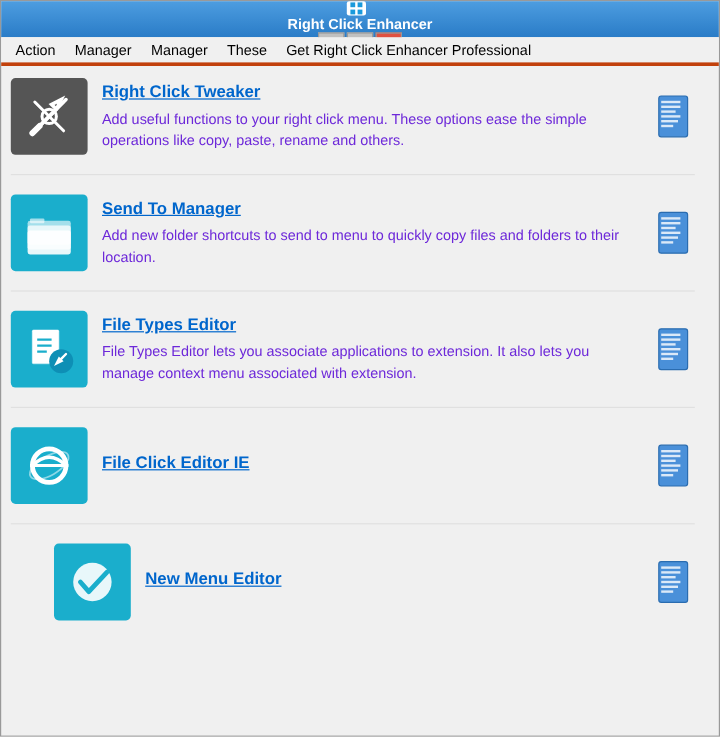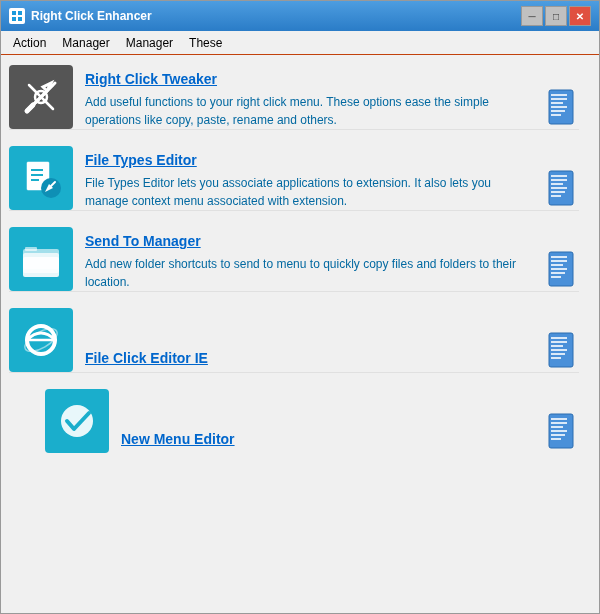--- a/index.html
+++ b/index.html
@@ -24,20 +24,21 @@
     .title-bar {
       background: linear-gradient(to bottom, #4d9de0, #2a7cc7);
       height: 30px;
       display: flex;
       align-items: center;
       padding: 0 8px;
       color: white;
       font-size: 12px;
       font-weight: bold;
       flex-shrink: 0;
+      flex-direction: column;
     }
 
     .title-bar-icon {
       width: 16px;
       height: 16px;
       margin-right: 6px;
       background: #fff;
       border-radius: 2px;
       display: flex;
       align-items: center;
@@ -70,21 +71,21 @@
       background: #e05040;
       color: white;
     }
 
     .menu-bar {
       background: #f0f0f0;
       height: 24px;
       display: flex;
       align-items: center;
       padding: 0 4px;
-      border-bottom: 1px solid #c2410c;
+      border-bottom: 3px solid #c2410c;
       flex-shrink: 0;
     }
 
     .menu-item {
       padding: 2px 8px;
       font-size: 12px;
       color: #000;
       cursor: pointer;
       white-space: nowrap;
     }
@@ -110,22 +111,23 @@
       background: #f0f0f0;
       border-left: 1px solid #ccc;
     }
     .scroll-content::-webkit-scrollbar-thumb {
       background: #c0c0c0;
       border: 1px solid #999;
     }
 
     .tool-item {
       display: flex;
-      align-items: flex-end;
+      align-items: center;
       margin-bottom: 16px;
+      padding-bottom: 16px;
       border-bottom: 1px solid #e0e0e0;
     }
 
     .tool-item:last-child {
       border-bottom: none;
       margin-bottom: 0;
       margin-left: 36px;
     }
 
     .tool-icon {
@@ -157,21 +159,21 @@
       color: #0066cc;
       font-size: 14px;
       font-weight: bold;
       margin-bottom: 6px;
       text-decoration: underline;
       cursor: pointer;
     }
 
     .tool-desc {
       font-size: 12px;
-      color: #0369a1;
+      color: #6d28d9;
       line-height: 1.5;
     }
 
     .tool-action {
       width: 36px;
       height: 44px;
       flex-shrink: 0;
       margin-left: 10px;
       display: flex;
       align-items: center;
@@ -199,20 +201,21 @@
       <div class="title-bar-btn">□</div>
       <div class="title-bar-btn close-btn">✕</div>
     </div>
   </div>
 
   <div class="menu-bar">
     <div class="menu-item">Action</div>
     <div class="menu-item">Manager</div>
     <div class="menu-item">Manager</div>
     <div class="menu-item">These</div>
+    <div class="menu-item">Get Right Click Enhancer Professional</div>
   </div>
 
   <div class="content-area">
     <div class="scroll-content">
 
       <div class="tool-item">
         <div class="tool-icon dark-gray">
           <svg width="44" height="44" viewBox="0 0 44 44">
 
             <path d="M8 36 L28 16 L32 8 L24 12 L28 16" fill="none" stroke="white" stroke-width="3" stroke-linecap="round"></path>
@@ -239,20 +242,48 @@
             <rect x="4" y="22" width="14" height="2" fill="rgba(255,255,255,0.8)"></rect>
             <rect x="4" y="26" width="10" height="2" fill="rgba(255,255,255,0.8)"></rect>
           </svg>
         </div>
       </div>
 
       <div class="tool-item">
         <div class="tool-icon cyan">
           <svg width="44" height="44" viewBox="0 0 44 44">
 
+            <rect x="4" y="20" width="36" height="20" rx="2" fill="white" opacity="0.9"></rect>
+            <rect x="4" y="16" width="36" height="20" rx="2" fill="rgba(255,255,255,0.75)"></rect>
+            <rect x="4" y="12" width="36" height="20" rx="2" fill="rgba(255,255,255,0.6)"></rect>
+
+            <rect x="6" y="10" width="12" height="4" rx="1" fill="rgba(255,255,255,0.6)"></rect>
+          </svg>
+        </div>
+        <div class="tool-text">
+          <div class="tool-title">Send To Manager</div>
+          <div class="tool-desc">Add new folder shortcuts to send to menu to quickly copy files and folders to their location.</div>
+        </div>
+        <div class="tool-action">
+          <svg width="28" height="38" viewBox="0 0 28 38">
+            <rect x="2" y="2" width="24" height="34" rx="2" fill="#4a90d9" stroke="#2a6cb0" stroke-width="1"></rect>
+            <rect x="4" y="6" width="16" height="2" fill="rgba(255,255,255,0.8)"></rect>
+            <rect x="4" y="10" width="16" height="2" fill="rgba(255,255,255,0.8)"></rect>
+            <rect x="4" y="14" width="12" height="2" fill="rgba(255,255,255,0.8)"></rect>
+            <rect x="4" y="18" width="16" height="2" fill="rgba(255,255,255,0.8)"></rect>
+            <rect x="4" y="22" width="14" height="2" fill="rgba(255,255,255,0.8)"></rect>
+            <rect x="4" y="26" width="10" height="2" fill="rgba(255,255,255,0.8)"></rect>
+          </svg>
+        </div>
+      </div>
+
+      <div class="tool-item">
+        <div class="tool-icon cyan">
+          <svg width="44" height="44" viewBox="0 0 44 44">
+
             <rect x="8" y="6" width="22" height="28" rx="1" fill="white" stroke="rgba(255,255,255,0.5)" stroke-width="1"></rect>
             <line x1="12" y1="14" x2="24" y2="14" stroke="#1aaecc" stroke-width="2"></line>
             <line x1="12" y1="19" x2="24" y2="19" stroke="#1aaecc" stroke-width="2"></line>
             <line x1="12" y1="24" x2="20" y2="24" stroke="#1aaecc" stroke-width="2"></line>
 
             <circle cx="32" cy="32" r="10" fill="#0e8fb5"></circle>
             <path d="M26 36 L30 28 L34 32 Z" fill="white"></path>
             <line x1="32" y1="30" x2="36" y2="26" stroke="white" stroke-width="2" stroke-linecap="round"></line>
           </svg>
         </div>
@@ -270,48 +301,20 @@
             <rect x="4" y="22" width="14" height="2" fill="rgba(255,255,255,0.8)"></rect>
             <rect x="4" y="26" width="10" height="2" fill="rgba(255,255,255,0.8)"></rect>
           </svg>
         </div>
       </div>
 
       <div class="tool-item">
         <div class="tool-icon cyan">
           <svg width="44" height="44" viewBox="0 0 44 44">
 
-            <rect x="4" y="20" width="36" height="20" rx="2" fill="white" opacity="0.9"></rect>
-            <rect x="4" y="16" width="36" height="20" rx="2" fill="rgba(255,255,255,0.75)"></rect>
-            <rect x="4" y="12" width="36" height="20" rx="2" fill="rgba(255,255,255,0.6)"></rect>
-
-            <rect x="6" y="10" width="12" height="4" rx="1" fill="rgba(255,255,255,0.6)"></rect>
-          </svg>
-        </div>
-        <div class="tool-text">
-          <div class="tool-title">Send To Manager</div>
-          <div class="tool-desc">Add new folder shortcuts to send to menu to quickly copy files and folders to their location.</div>
-        </div>
-        <div class="tool-action">
-          <svg width="28" height="38" viewBox="0 0 28 38">
-            <rect x="2" y="2" width="24" height="34" rx="2" fill="#4a90d9" stroke="#2a6cb0" stroke-width="1"></rect>
-            <rect x="4" y="6" width="16" height="2" fill="rgba(255,255,255,0.8)"></rect>
-            <rect x="4" y="10" width="16" height="2" fill="rgba(255,255,255,0.8)"></rect>
-            <rect x="4" y="14" width="12" height="2" fill="rgba(255,255,255,0.8)"></rect>
-            <rect x="4" y="18" width="16" height="2" fill="rgba(255,255,255,0.8)"></rect>
-            <rect x="4" y="22" width="14" height="2" fill="rgba(255,255,255,0.8)"></rect>
-            <rect x="4" y="26" width="10" height="2" fill="rgba(255,255,255,0.8)"></rect>
-          </svg>
-        </div>
-      </div>
-
-      <div class="tool-item">
-        <div class="tool-icon cyan">
-          <svg width="44" height="44" viewBox="0 0 44 44">
-
             <ellipse cx="22" cy="22" rx="14" ry="14" fill="none" stroke="white" stroke-width="4"></ellipse>
             <path d="M8 22 Q22 8 36 22" fill="none" stroke="white" stroke-width="3"></path>
             <line x1="6" y1="22" x2="38" y2="22" stroke="white" stroke-width="2.5"></line>
 
             <ellipse cx="22" cy="22" rx="18" ry="8" fill="none" stroke="rgba(255,255,255,0.5)" stroke-width="1.5" transform="rotate(-30 22 22)"></ellipse>
           </svg>
         </div>
         <div class="tool-text">
           <div class="tool-title">File Click Editor IE</div>
         </div>

